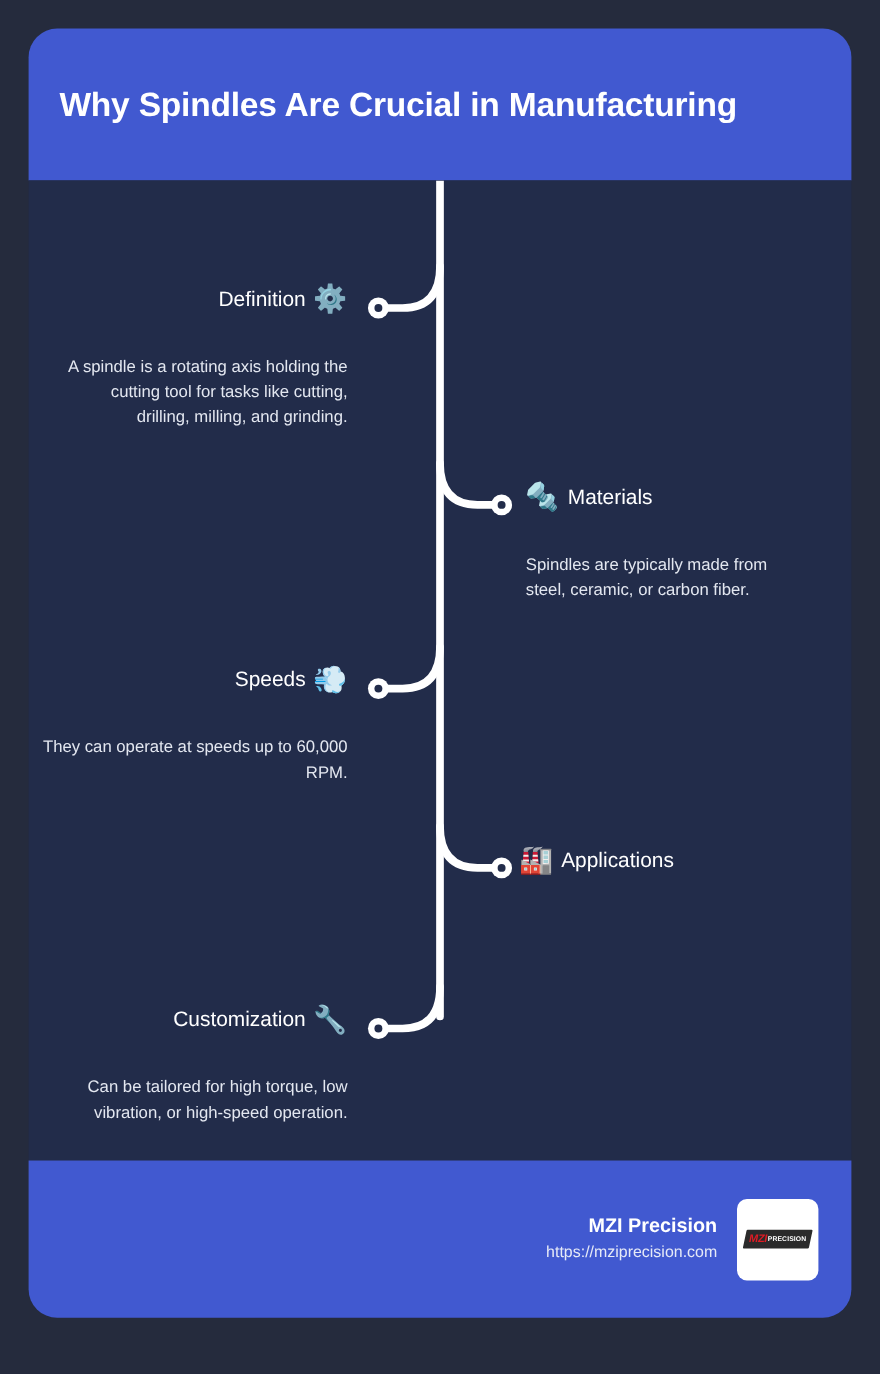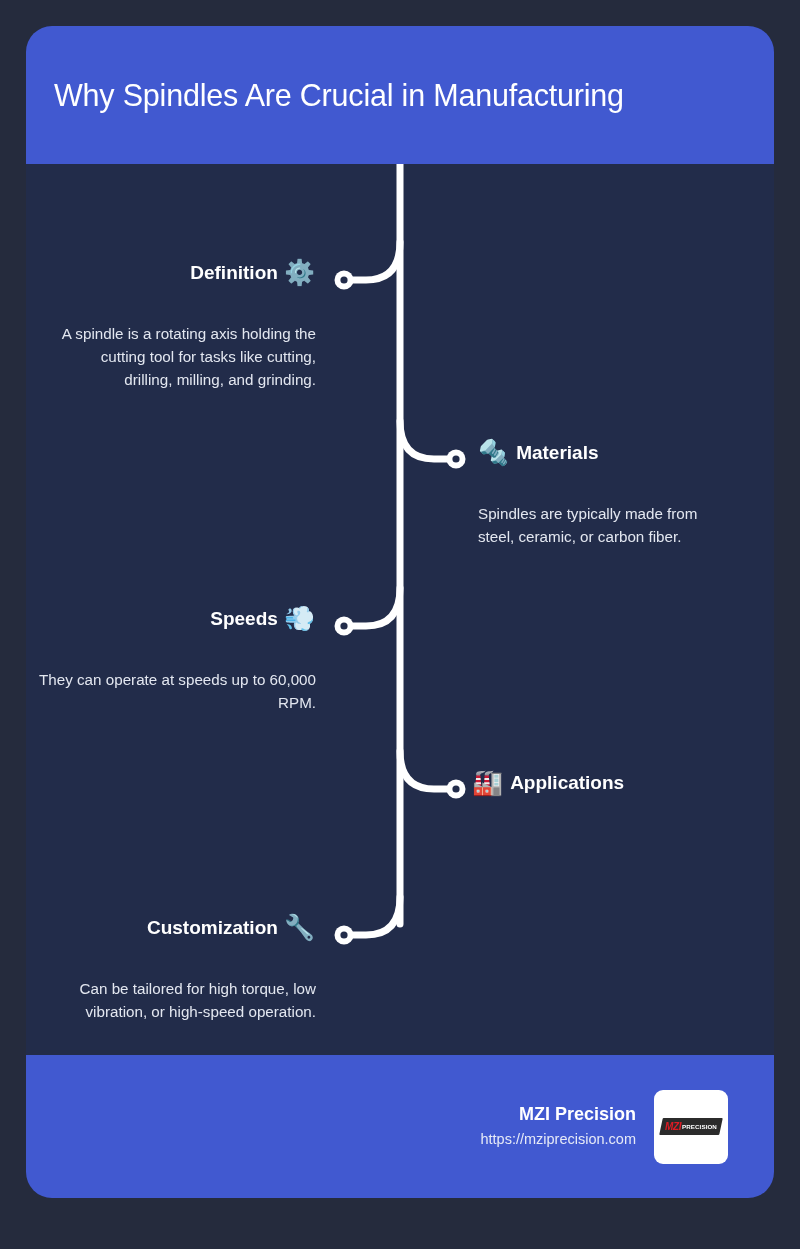--- a/index.html
+++ b/index.html
@@ -33,21 +33,21 @@
     background: #4159d0;
     border-radius: 26px 26px 0 0;
     box-sizing: border-box;
     display: flex;
     align-items: center;
     padding: 0 28px;
   }
   .header-title {
     color: #ffffff;
     font-size: 30.5px;
-    font-weight: normal;
+    font-weight: bold;
     letter-spacing: -0.2px;
     line-height: 1.2;
   }
 
   
   .body-panel {
     position: absolute;
     left: 26px;
     top: 164px;
     width: 748px;
@@ -71,21 +71,21 @@
   }
   .item-head {
     display: flex;
     align-items: center;
     gap: 7px;
     margin-bottom: 3px;
   }
   .item-title {
     color: #ffffff;
     font-size: 19px;
-    font-weight: bold;
+    font-weight: normal;
     white-space: nowrap;
   }
   .item-icon {
     font-size: 25px;
     line-height: 1;
     display: inline-block;
   }
   .item-desc {
     color: #e3e7f0;
     font-size: 15.2px;
@@ -112,21 +112,21 @@
     left: 26px;
     top: 1055px;
     width: 748px;
     height: 143px;
     background: #4159d0;
     border-radius: 0 0 26px 26px;
     box-sizing: border-box;
     display: flex;
     align-items: center;
     justify-content: flex-end;
-    padding-right: 46px;
+    padding-right: 30px;
     gap: 18px;
   }
   .footer-text {
     text-align: right;
   }
   .footer-brand {
     color: #ffffff;
     font-size: 18px;
     font-weight: bold;
     line-height: 1.5;

